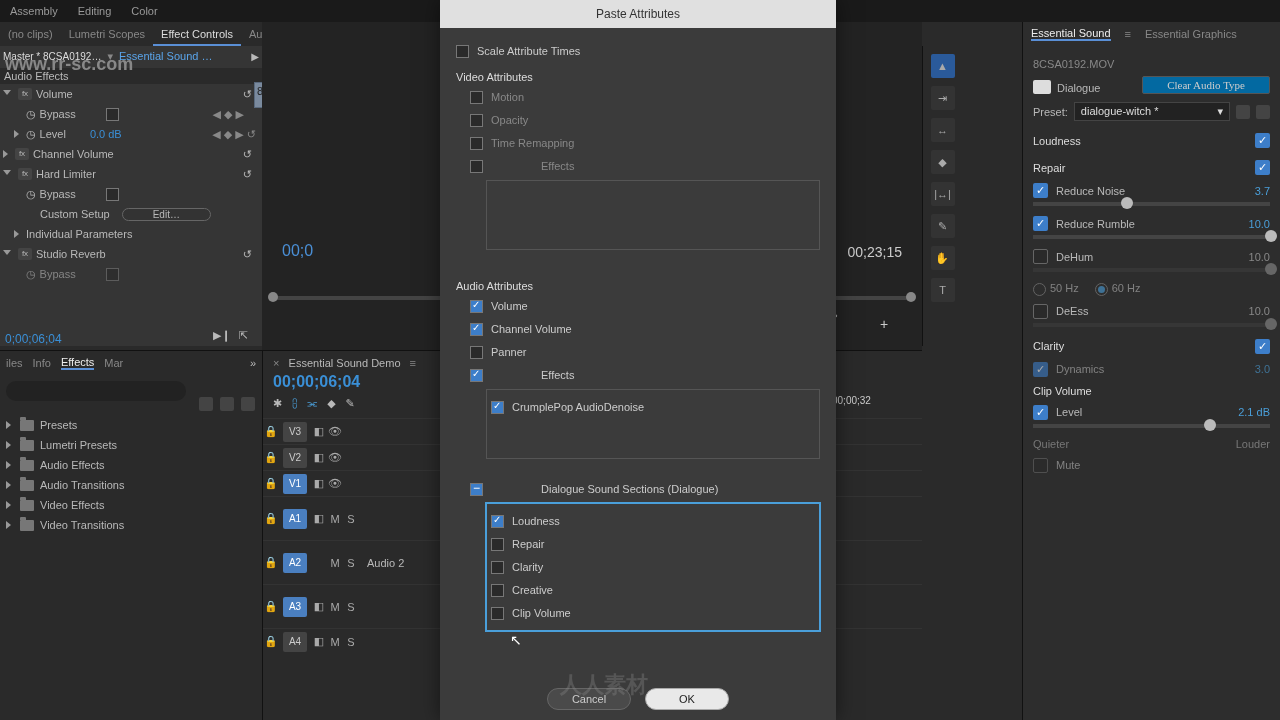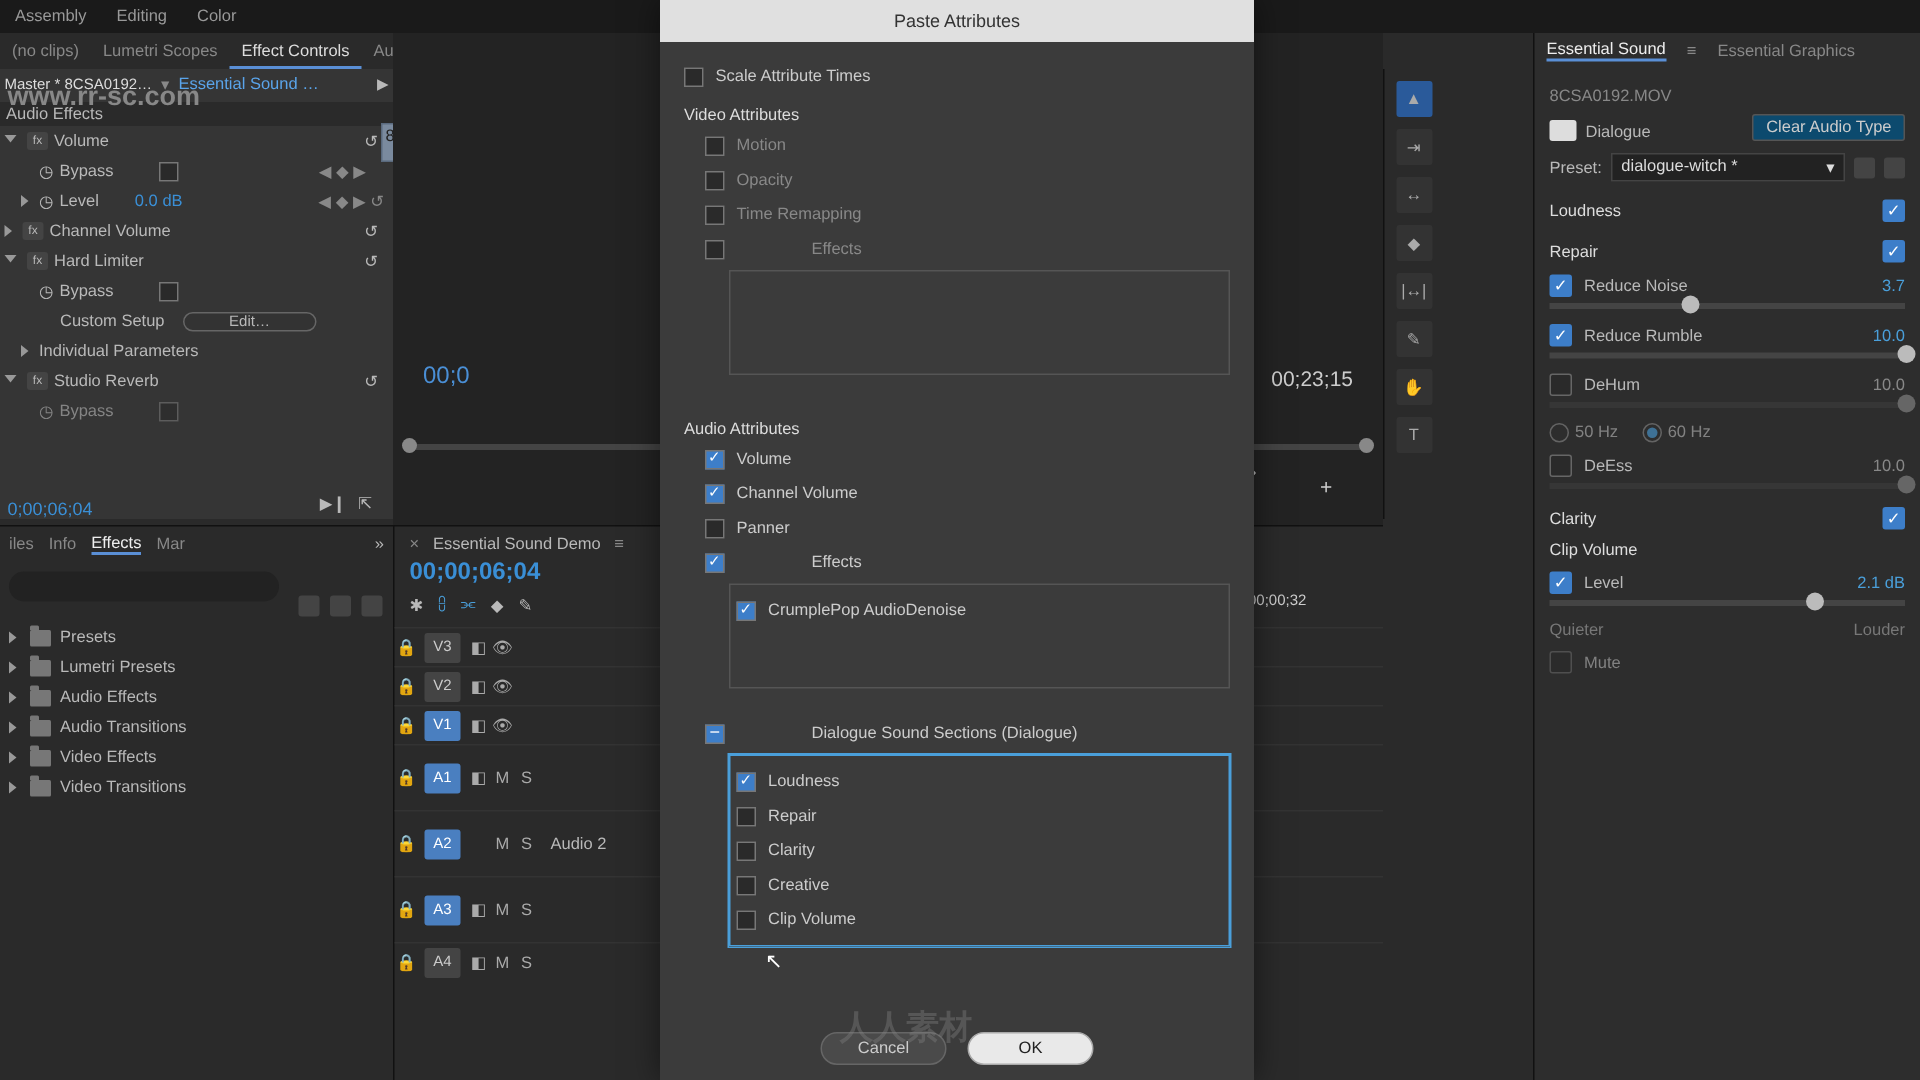--- a/index.html
+++ b/index.html
@@ -59,21 +59,21 @@
 .tool.sel { background:#2a5a9a; }
 
 .esound { position:absolute; right:0; top:22px; width:258px; bottom:0; background:#2d2d2d; border-left:1px solid #111; }
 .es-tabs { display:flex; height:24px; align-items:center; gap:14px; padding:0 8px; }
 .es-tabs .t { color:#888; }
 .es-tabs .t.act { color:#eee; border-bottom:2px solid #5a8fd6; }
 .es-body { padding:6px 10px; }
 .clipname { color:#888; margin:6px 0; }
 .dlg-row { display:flex; align-items:flex-end; gap:6px; margin:6px 0; }
 .dlg-chip { width:18px; height:14px; background:#ddd; border-radius:2px; }
-.btn-clear { margin-left:auto; background:#0c4a6e; border:1px solid #555; color:#ccc; padding:2px 8px; border-radius:2px; }
+.btn-clear { margin-left:auto; background:#0369a1; border:1px solid #555; color:#ccc; padding:2px 24px; border-radius:2px;font-family:Liberation Serif, serif; }
 .preset-row { display:flex; align-items:center; gap:6px; margin:8px 0; }
 .preset-sel { flex:1; background:#222; border:1px solid #444; color:#ddd; padding:2px 6px; display:flex; justify-content:space-between; }
 .icon-sm { width:14px; height:14px; background:#444; border-radius:2px; }
 .section-h { display:flex; align-items:center; justify-content:space-between; margin:12px 0 6px; color:#ddd; }
 .bluechk { width:15px; height:15px; background:#3d7ec9; border-radius:2px; display:inline-flex; align-items:center; justify-content:center; color:#fff; font-size:11px; }
 .bluechk::after { content:'✓'; }
 .bluechk.off { background:#2a2a2a; border:1px solid #666; }
 .bluechk.off::after { content:''; }
 .param { display:flex; align-items:center; gap:8px; margin:8px 0 2px; }
 .param .val { margin-left:auto; color:#4a9fda; }
@@ -406,20 +406,25 @@
         <span>DeEss</span>
         <span class="val" style="color:#888">10.0</span>
       </div>
     <div class="slider" style="opacity:.4">
         <div class="thumb" style="left:98%"></div>
       </div>
     <div class="section-h">
         <span>Clarity</span>
         <span class="bluechk"></span>
       </div>
+    <div class="param" style="opacity:.6">
+        <span class="bluechk"></span>
+        <span>Dynamics</span>
+        <span class="val">3.0</span>
+      </div>
     <div style="color:#ddd;margin:8px 0 4px">Clip Volume</div>
     <div class="param">
         <span class="bluechk"></span>
         <span>Level</span>
         <span class="val">2.1 dB</span>
       </div>
     <div class="slider">
         <div class="thumb" style="left:72%"></div>
       </div>
     <div style="display:flex;justify-content:space-between;color:#777;font-size:10px">

